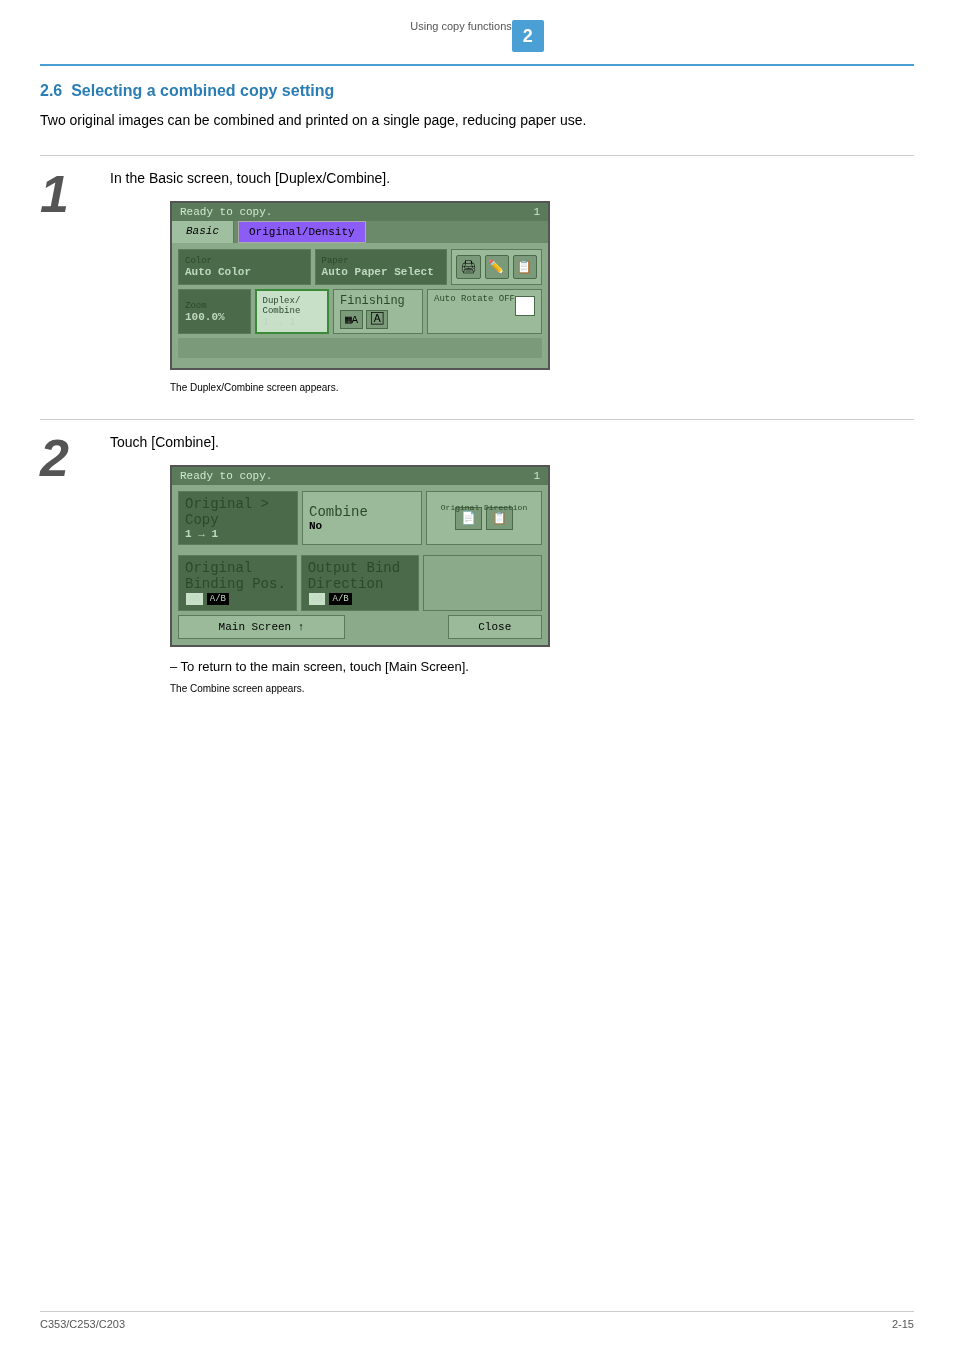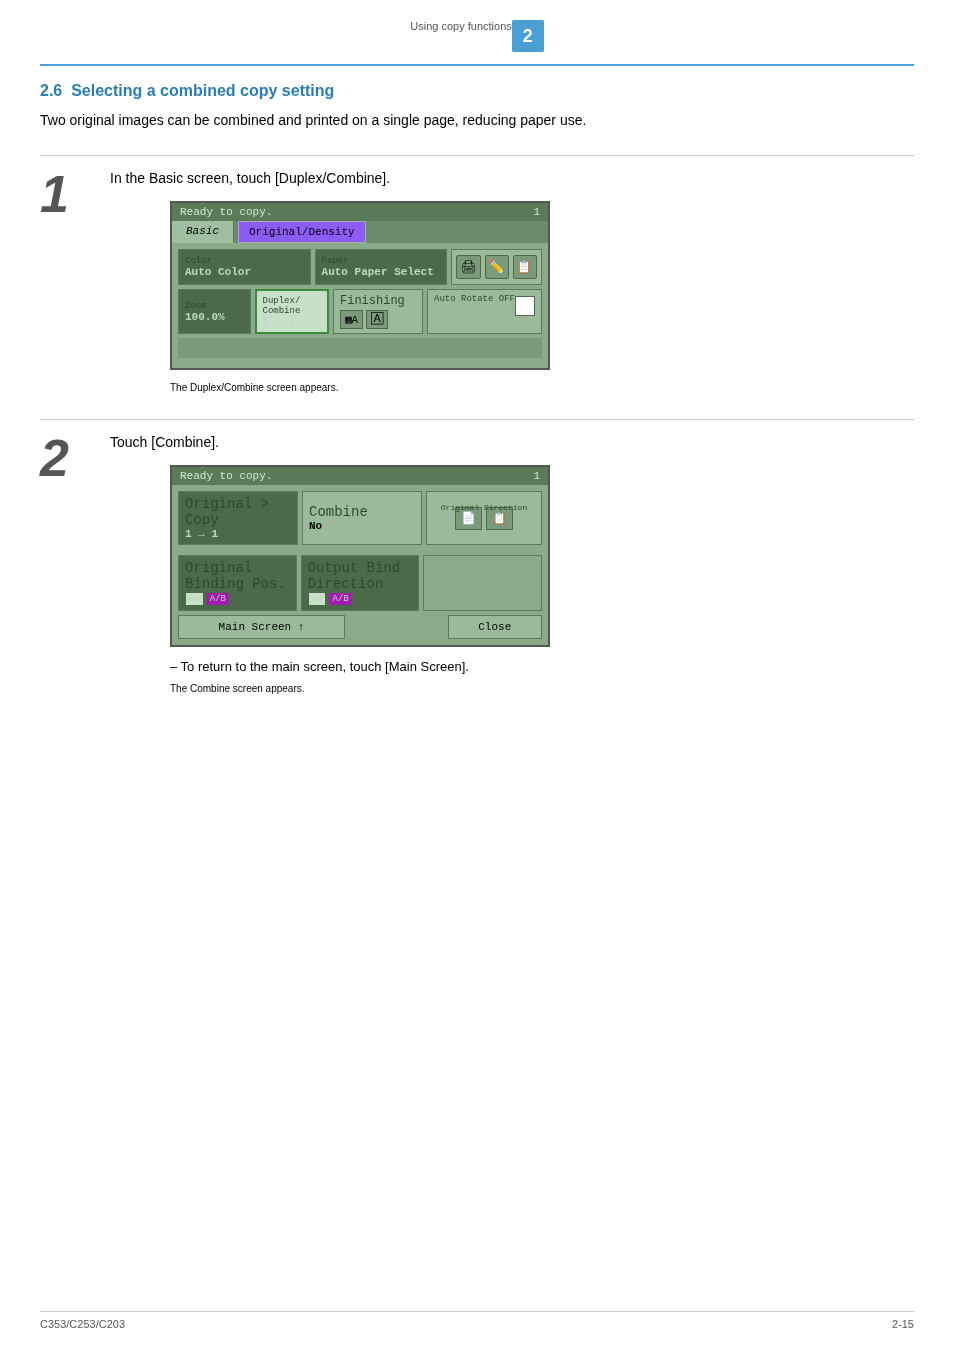--- a/index.html
+++ b/index.html
@@ -339,21 +339,21 @@
     .ab-box {
       border: 1px solid #4a6a4a;
       padding: 1px 3px;
       font-size: 9px;
       background: #c8e0c8;
     }
     .ab-box2 {
       border: 1px solid #4a6a4a;
       padding: 1px 3px;
       font-size: 9px;
-      background: #a21caf;
+      background: #000000;
     }
   </style>
 </head>
 <body>
 
 <div class="page-header">
   <span class="page-header-left">Using copy functions</span>
   <div class="page-header-right">2</div>
 </div>
 

